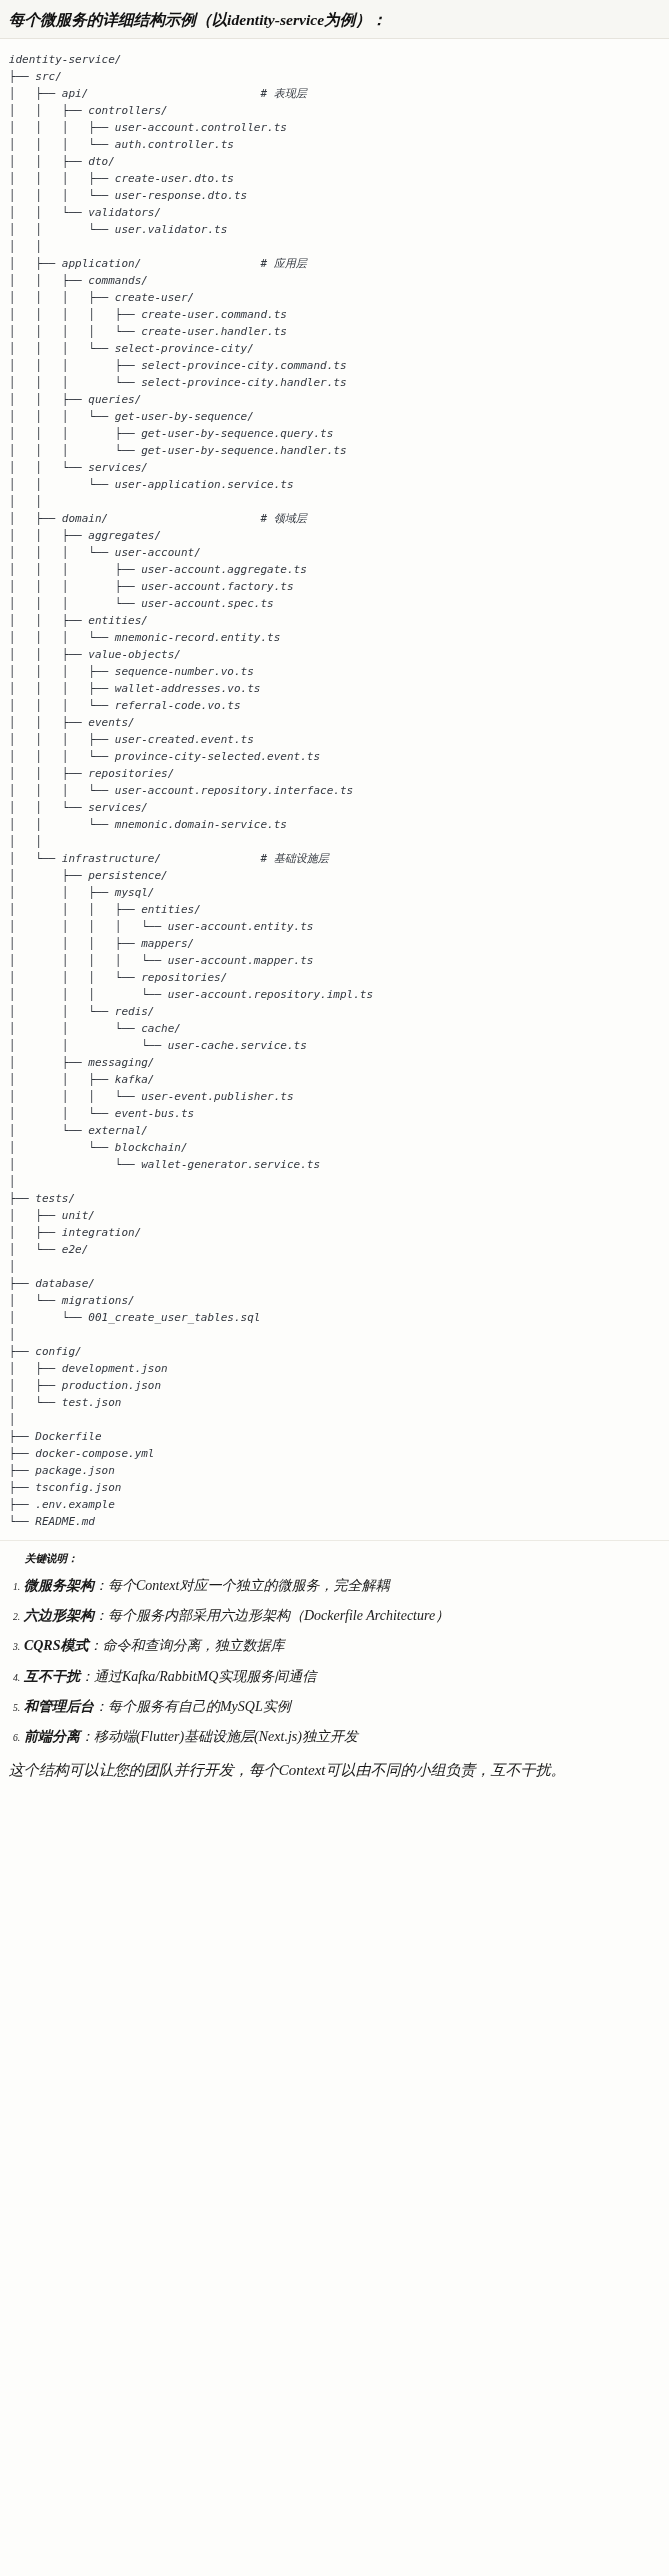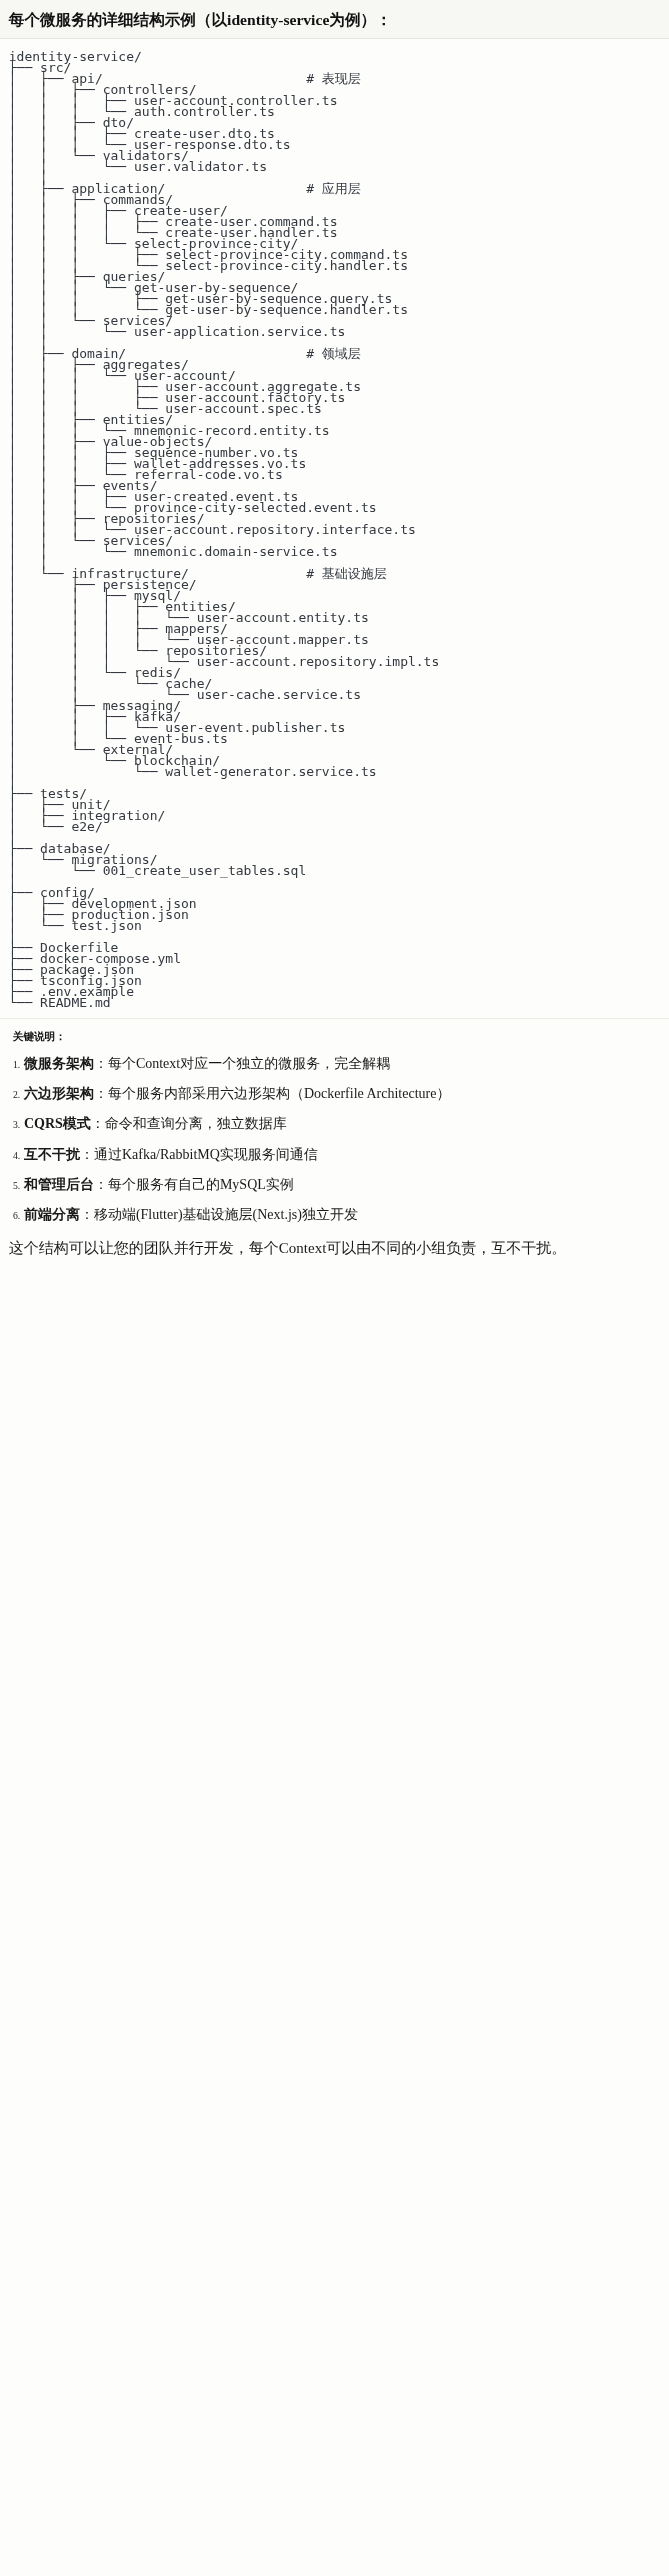--- a/index.html
+++ b/index.html
@@ -10,20 +10,21 @@
   }
   body {
     width: 669px;
     font-family: "Liberation Serif", "DejaVu Serif", serif;
     color: #1a1a1a;
     -webkit-font-smoothing: antialiased;
   }
   .page {
     width: 669px;
     box-sizing: border-box;
+    font-style: italic;
   }
 
   
   .doc-header {
     background: #f7f7f3;
     padding: 10px 8.8px 8.8px 8.8px;
     border-bottom: 0.6px solid #e6e4dd;
     box-sizing: border-box;
   }
   .doc-title {
@@ -39,38 +40,38 @@
   
   .tree-block {
     background: #fdfdfb;
     padding: 11.3px 8.8px 10px 8.8px;
     box-sizing: border-box;
     border-bottom: 0.6px solid #eceae3;
   }
   pre.tree {
     margin: 0;
     font-family: "DejaVu Sans Mono", "Liberation Mono", monospace;
-    font-size: 13px;
-    line-height: 11px;
+    font-size: 11px;
+    line-height: 17px;
     color: #333840;
     white-space: pre;
     letter-spacing: 0px;
     tab-size: 4;
   }
 
   
   .notes {
     padding: 11.3px 8.8px 8.8px 8.8px;
     box-sizing: border-box;
     background: #fdfdfb;
   }
   .notes-title {
     font-size: 10.6px;
     font-weight: bold;
-    margin: 0 0 10px 4px;
+    margin: 0 0 10px 16px;
     color: #111111;
     line-height: 1.3;
   }
   ol.notes-list {
     margin: 0 0 0 0;
     padding: 0 0 0 13.8px;
     list-style: decimal;
     font-size: 14px;
     line-height: 1.45;
   }

